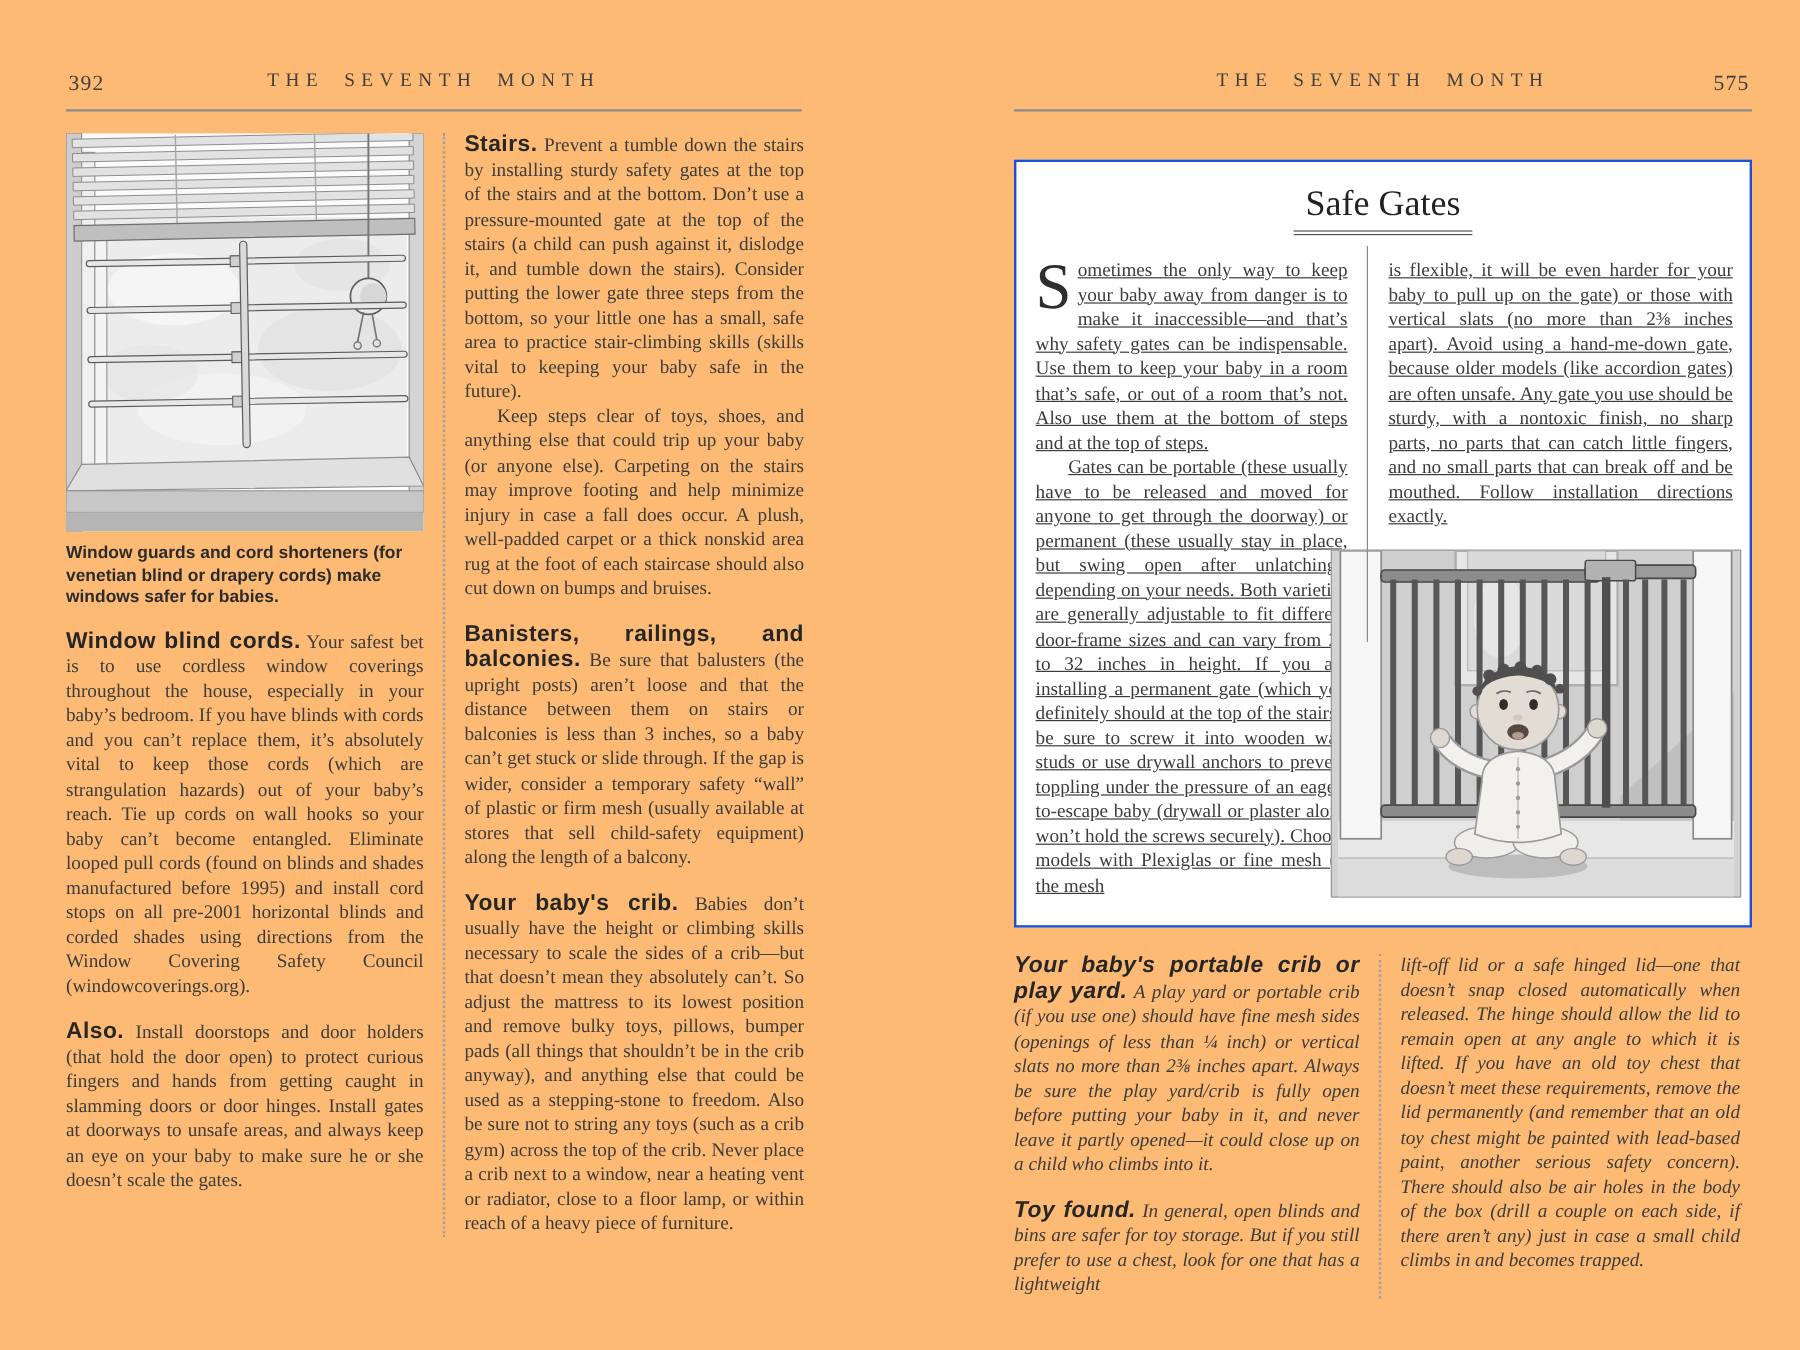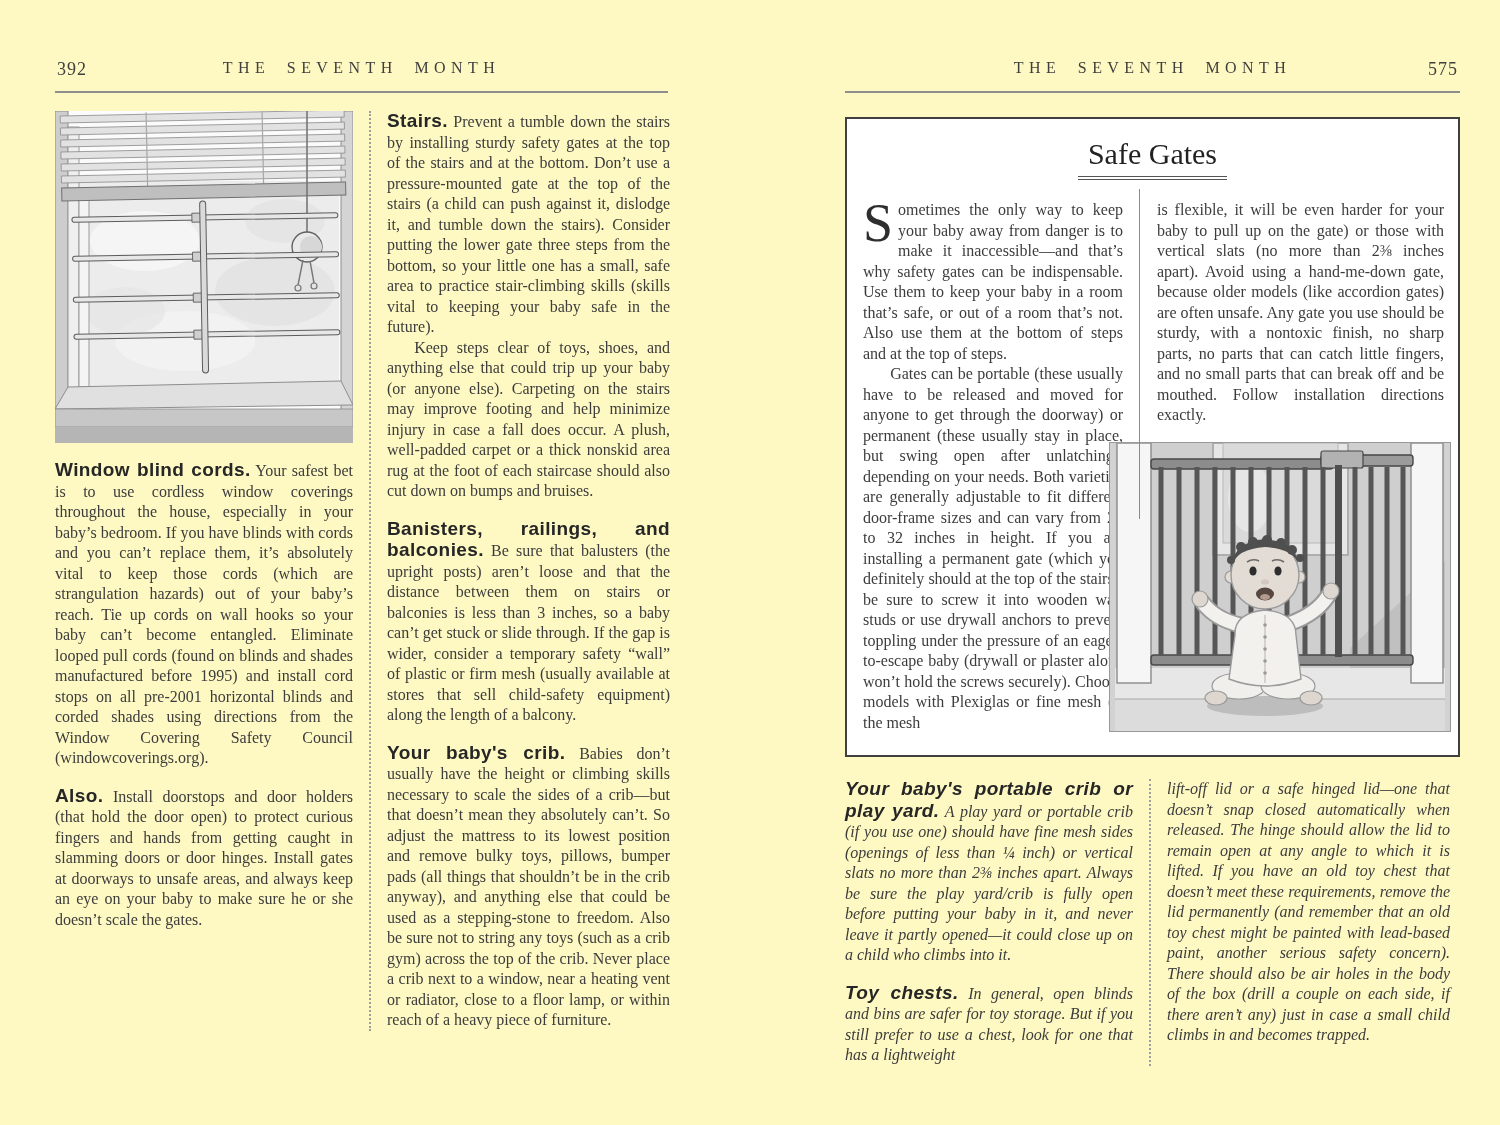--- a/index.html
+++ b/index.html
@@ -1,18 +1,18 @@
 <!DOCTYPE html>
 <html><head>
 <meta charset="utf-8">
 <style>
   * { margin:0; padding:0; box-sizing:border-box; }
   html,body { background:#ffffff; }
   body { font-family:"Liberation Serif", serif; color:#3c3c3c; }
-  .spread { position:relative; width:1500px; height:1125px; background:#fef9c3; overflow:hidden;padding-left:12px; }
+  .spread { position:relative; width:1500px; height:1125px; background:#fdba74; overflow:hidden;padding-left:12px; }
 
   .page { position:absolute; top:55px; }
   .page-left  { left:55px;  width:613px; }
   .page-right { left:845px; width:615px; }
 
   
   .runhead { position:relative; height:38px; border-bottom:2px solid #8e8e8e; }
   .runhead .title { position:absolute; left:0; right:0; text-align:center; top:4px;
       font-family:"Liberation Serif", serif; font-size:16px; color:#3f3f3f;
       letter-spacing:0.34em; word-spacing:0.45em; }
@@ -31,21 +31,21 @@
   b.lead { font-family:"Liberation Sans", sans-serif; font-weight:bold; font-size:19px;
            letter-spacing:0.4px; color:#262626; }
 
   .figcaption { font-family:"Liberation Sans", sans-serif; font-weight:bold;
       font-size:14.5px; line-height:18.5px; color:#2b2b2b; margin-top:9px; text-align:left; }
 
   figure { margin:0; }
   .illus-frame svg { display:block; }
 
   
-  .sgbox { position:relative; border:2px solid #404040; margin-top:24px; padding:18px 16px 22px 16px; min-height:636px; background:#fff; }
+  .sgbox { position:relative; border:2px solid #1d4ed8; margin-top:40px; padding:18px 16px 22px 16px; min-height:636px; background:#fff;text-decoration:underline; }
   .sgbox .boxtitle-wrap { text-align:center; }
   .sgbox .boxtitle { display:inline-block; font-family:"Liberation Serif", serif;
       font-size:30px; color:#222; border-bottom:4px double #555; padding:0 10px 5px 10px; }
   .sgbox .cols { margin-top:18px; }
   .sg-divider { position:absolute; left:292px; top:70px; height:330px; width:1px; background:#8a8a8a; }
   .dropcap { float:left; font-size:54px; line-height:40px; padding:3px 5px 0 0; color:#2e2e2e; font-family:"Liberation Serif", serif; }
   .gatefig { margin-top:16px; margin-left:-48px; width:342px; border:1px solid #999; background:#d2d2d2; }
 
   .bottomcols { display:flex; margin-top:22px;font-style:italic; }
 </style>
@@ -111,20 +111,21 @@
                 <rect x="138" y="182" width="11" height="9" fill="#cfcfcf" stroke="#5c5c5c" stroke-width="0.9"></rect>
                 <rect x="138" y="219" width="11" height="9" fill="#cfcfcf" stroke="#5c5c5c" stroke-width="0.9"></rect>
                 <rect x="146" y="90" width="6" height="172" rx="3" fill="#dadada" stroke="#5c5c5c" stroke-width="1"></rect>
               </g>
 
               <polygon points="13,276 286,270 298,294 0,298" fill="#e0e0e0" stroke="#8d8d8d" stroke-width="1"></polygon>
               <rect x="0" y="298" width="298" height="18" fill="#c7c7c7" stroke="#8d8d8d" stroke-width="0.8"></rect>
               <rect x="0" y="316" width="298" height="16" fill="#b5b5b5"></rect>
             </svg>
           </div>
+          <figcaption class="figcaption">Window guards and cord shorteners (for venetian blind or drapery cords) make windows safer for babies.</figcaption>
         </figure>
 
         <p class="body parabreak" style="margin-top:20px;"><b class="lead">Window blind cords.</b> <span>Your safest bet is to use cordless window coverings throughout the house, especially in your baby’s bedroom. If you have blinds with cords and you can’t replace them, it’s absolutely vital to keep those cords (which are strangulation hazards) out of your baby’s reach. Tie up cords on wall hooks so your baby can’t become entangled. Eliminate looped pull cords (found on blinds and shades manufactured before 1995) and install cord stops on all pre-2001 horizontal blinds and corded shades using directions from the Window Covering Safety Council (windowcoverings.org).</span></p>
 
         <p class="body parabreak"><b class="lead">Also.</b> <span>Install doorstops and door holders (that hold the door open) to protect curious fingers and hands from getting caught in slamming doors or door hinges. Install gates at doorways to unsafe areas, and always keep an eye on your baby to make sure he or she doesn’t scale the gates.</span></p>
       </div>
 
       <div class="vdot"></div>
 
       <div class="col" style="width:283px;">
@@ -241,21 +242,21 @@
               <ellipse cx="150" cy="154" rx="5" ry="3" fill="#b39a8f"></ellipse>
             </svg>
           </div>
         </div>
       </div>
     </div>
 
     <div class="bottomcols">
       <div class="col" style="width:288px;">
         <p class="body"><b class="lead">Your baby's portable crib or play yard.</b> <span>A play yard or portable crib (if you use one) should have fine mesh sides (openings of less than ¼ inch) or vertical slats no more than 2⅜ inches apart. Always be sure the play yard/crib is fully open before putting your baby in it, and never leave it partly opened—it could close up on a child who climbs into it.</span></p>
-        <p class="body parabreak"><b class="lead">Toy chests.</b> <span>In general, open blinds and bins are safer for toy storage. But if you still prefer to use a chest, look for one that has a lightweight</span></p>
+        <p class="body parabreak"><b class="lead">Toy found.</b> <span>In general, open blinds and bins are safer for toy storage. But if you still prefer to use a chest, look for one that has a lightweight</span></p>
       </div>
       <div class="vdot"></div>
       <div class="col" style="width:283px;">
         <p class="body">lift-off lid or a safe hinged lid—one that doesn’t snap closed automatically when released. The hinge should allow the lid to remain open at any angle to which it is lifted. If you have an old toy chest that doesn’t meet these requirements, remove the lid permanently (and remember that an old toy chest might be painted with lead-based paint, another serious safety concern). There should also be air holes in the body of the box (drill a couple on each side, if there aren’t any) just in case a small child climbs in and becomes trapped.</p>
       </div>
     </div>
   </div>
 
 </div>
 

